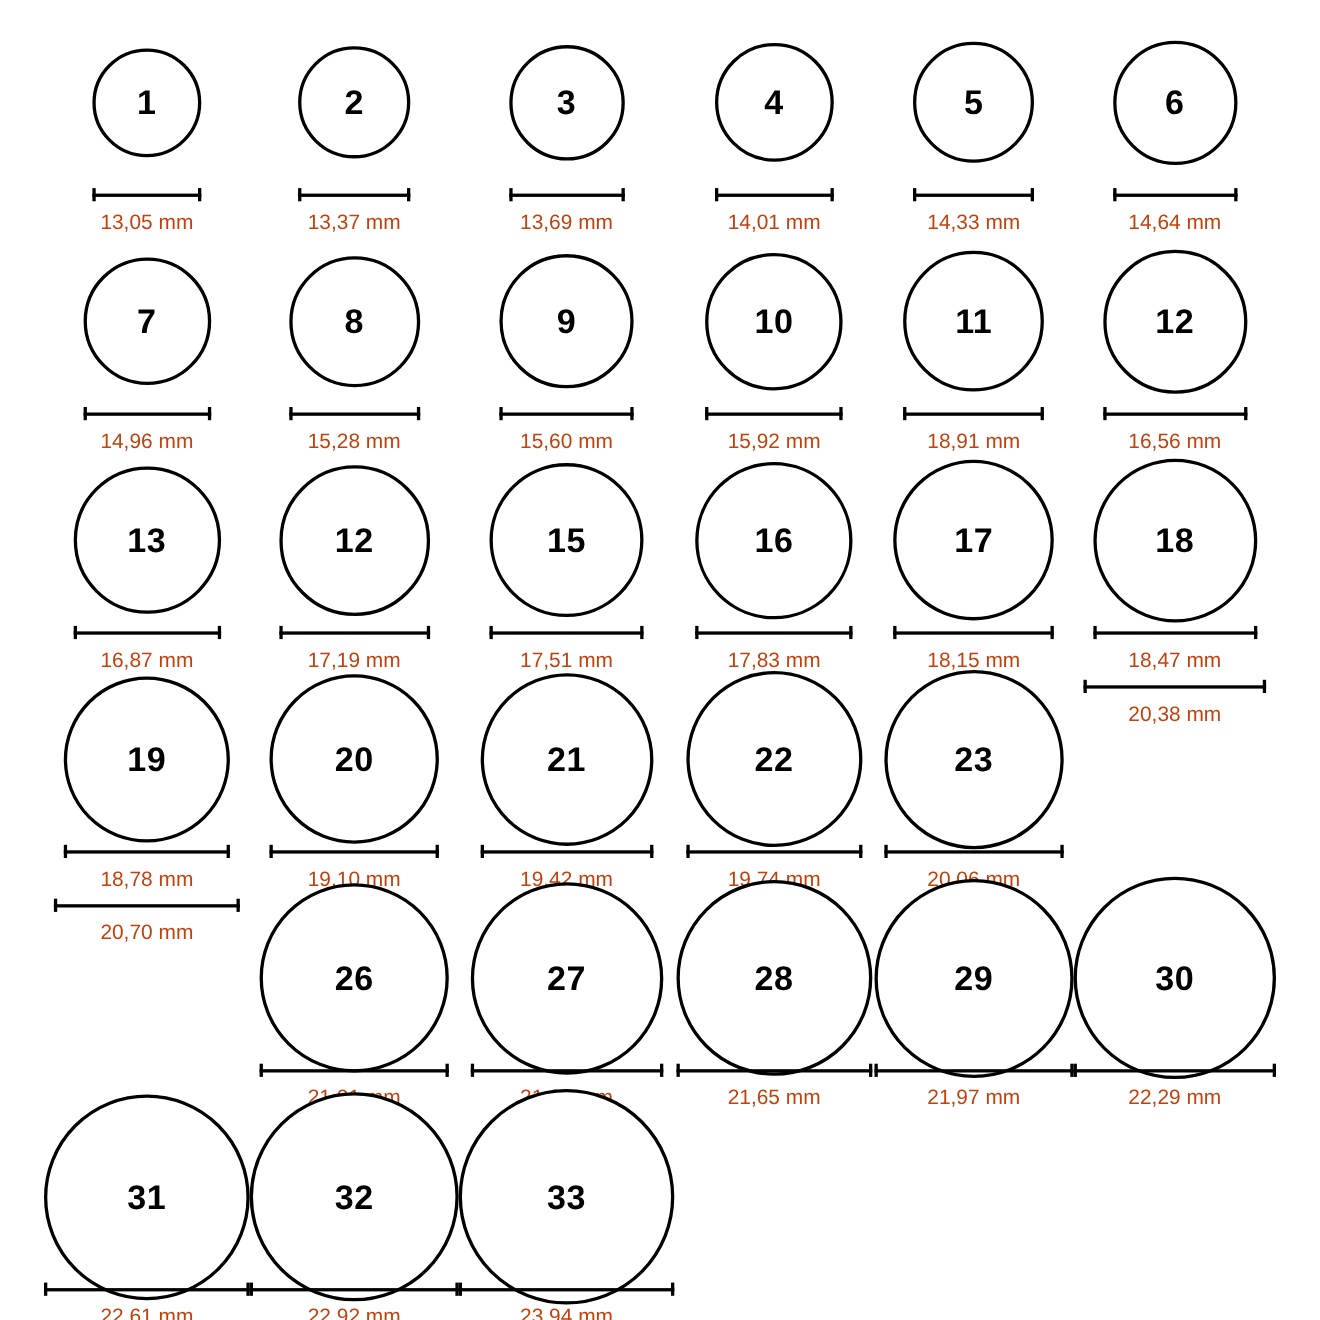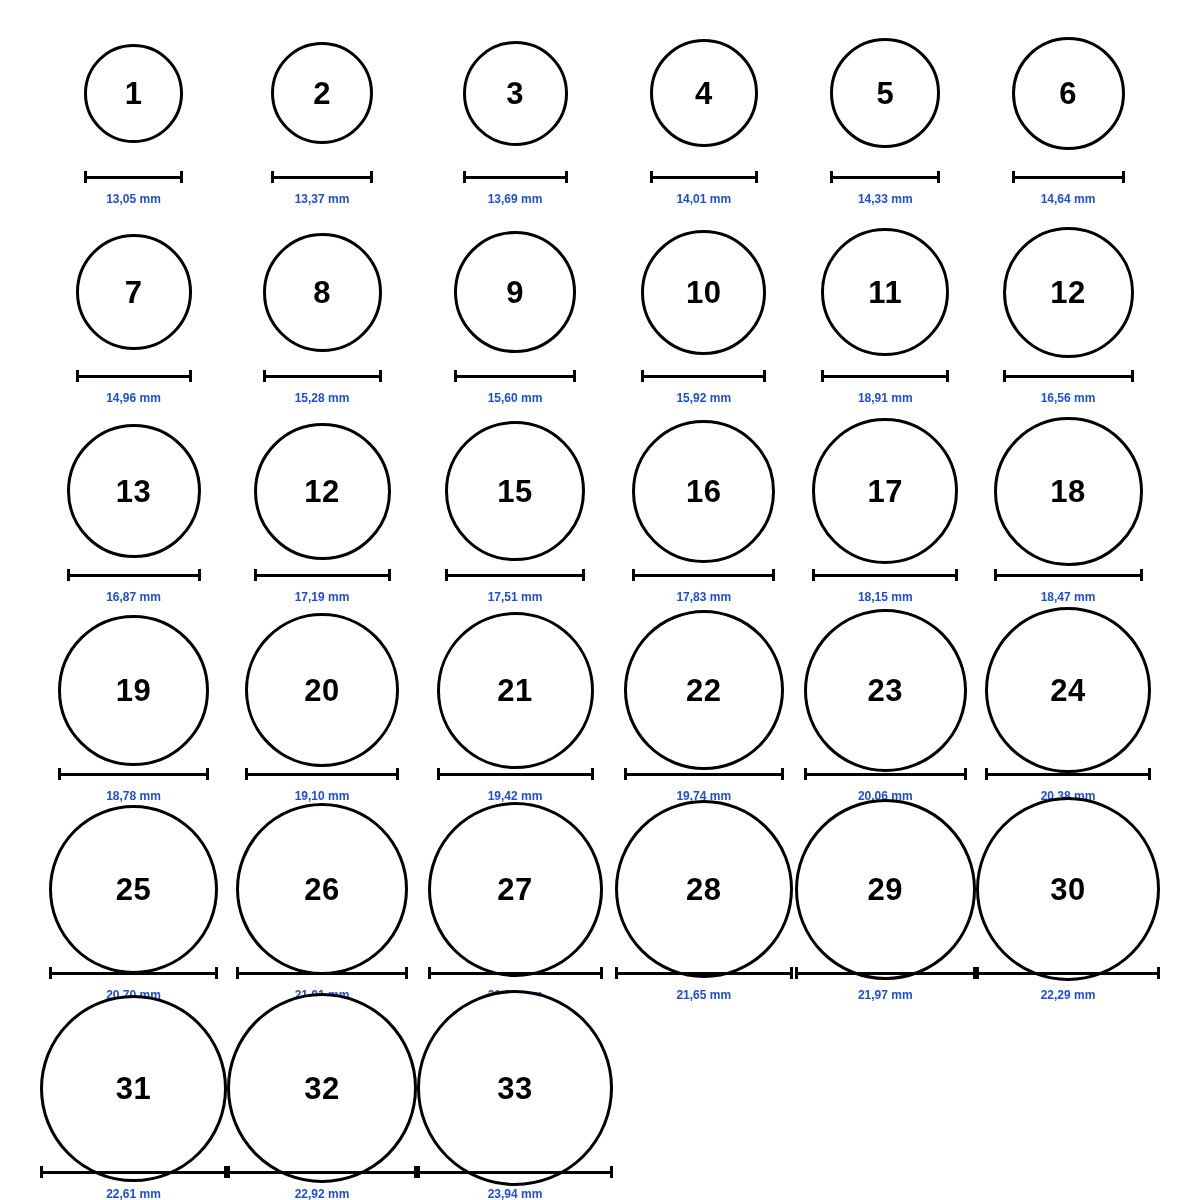--- a/index.html
+++ b/index.html
@@ -83,25 +83,25 @@
   .bar::after { right: 0; }
   .bar .line {
     position: absolute;
     top: 5px;
     left: 0;
     right: 0;
     height: 3px;
     background: #000000;
   }
   .mm-label {
-    font-weight: bold;
-    font-size: 12px;
+    font-weight: normal;
+    font-size: 19px;
     line-height: 1;
     margin-top: 9px;
-    color: #1d4ed8;
+    color: #c2410c;
     white-space: nowrap;
   }
 </style>
 </head>
 <body>
 
 <div id="chart">
   <div class="grid">
       <div class="cell">
         <div class="circle-wrap">
@@ -396,38 +396,28 @@
           </div>
         </div>
         <div class="measure">
           <div class="bar" style="width: 163px;">
             <div class="line"></div>
           </div>
         </div>
         <div class="mm-label">20,06 mm</div>
       </div>
       <div class="cell">
-        <div class="circle-wrap">
-          <div class="circle" style="width: 166px; height: 166px;">
-            <span class="size-num">24</span>
-          </div>
-        </div>
         <div class="measure">
           <div class="bar" style="width: 166px;">
             <div class="line"></div>
           </div>
         </div>
         <div class="mm-label">20,38 mm</div>
       </div>
       <div class="cell">
-        <div class="circle-wrap">
-          <div class="circle" style="width: 169px; height: 169px;">
-            <span class="size-num">25</span>
-          </div>
-        </div>
         <div class="measure">
           <div class="bar" style="width: 169px;">
             <div class="line"></div>
           </div>
         </div>
         <div class="mm-label">20,70 mm</div>
       </div>
       <div class="cell">
         <div class="circle-wrap">
           <div class="circle" style="width: 172px; height: 172px;">

